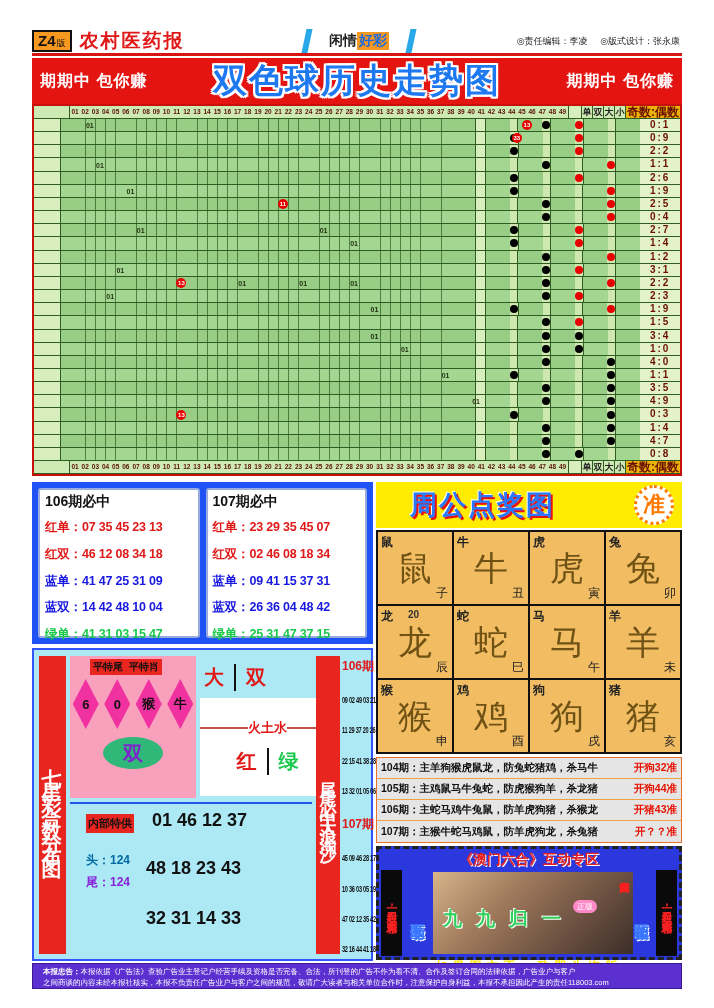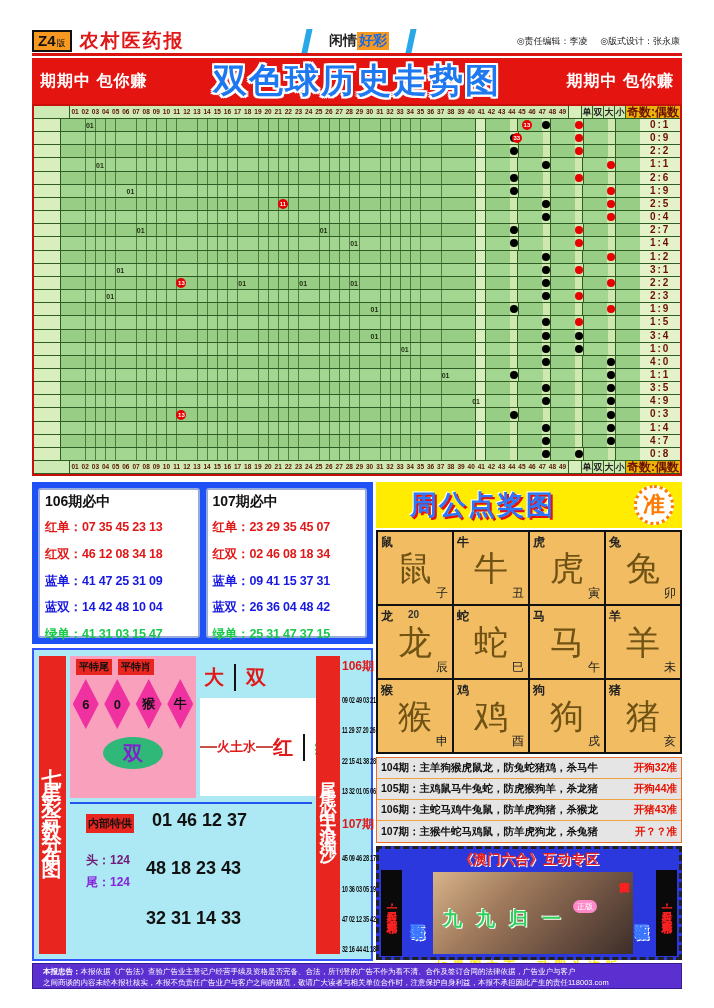--- a/index.html
+++ b/index.html
@@ -71,37 +71,37 @@
   .zg-periods { margin-top:3px; border:1px solid #e8702a; background:#e5e5e5; }
   .zg-pline { display:flex; height:21px; align-items:center; border-bottom:1px solid #f0a040; padding:0 4px; }
   .zg-pline:last-child { border-bottom:none; }
   .zg-plabel, .zg-pmain { font-size:10.5px; font-weight:bold; color:#111; white-space:nowrap; }
   .zg-pres { margin-left:auto; font-size:10.5px; font-weight:bold; color:#e81000; white-space:nowrap; }
 
   
   #qxc { position:absolute; left:32px; top:648px; width:341px; height:313px; background:#ace9f5; border:2px solid #3355ff; }
   .qxc-leftbanner { position:absolute; left:5px; top:6px; width:27px; height:298px; background:#e8251f; color:#fff; font-weight:bold; font-size:20px; writing-mode:vertical-rl; text-orientation:upright; display:flex; align-items:center; justify-content:center; letter-spacing:13px; }
   .qxc-pink { position:absolute; left:36px; top:6px; width:126px; height:142px; background:#f8a0bc; }
-  .qxc-labels { display:flex; gap:6px; padding:3px 2px 0 6px; }
+  .qxc-labels { display:flex; padding:3px 2px 0 20px; }
   .qxc-lab { background:#e8251f; color:#111; font-size:10px; font-weight:bold; padding:1px 3px; }
   .qxc-diamonds { display:flex; justify-content:space-around; margin-top:4px; }
   .diamond { width:26px; height:50px; background:#f032a0; clip-path:polygon(50% 0,100% 50%,50% 100%,0 50%); display:flex; align-items:center; justify-content:center; font-size:13px; font-weight:bold; color:#111; }
   .qxc-oval { margin:8px auto 0 auto; width:60px; height:32px; background:#30b878; border-radius:50%; display:flex; align-items:center; justify-content:center; font-size:20px; font-weight:bold; color:#8020d0; }
   .qxc-bigshuang { position:absolute; left:170px; top:14px; font-size:20px; font-weight:bold; color:#e01818; display:flex; }
   .qxc-bigshuang .sep { width:2px; background:#111; margin:0 10px; }
-  .qxc-white { position:absolute; left:166px; top:48px; width:135px; height:98px; background:#fff; display:flex; flex-direction:row; align-items:center; justify-content:space-around; padding:16px 0; }
+  .qxc-white { position:absolute; left:166px; top:48px; width:135px; height:98px; background:#fff; display:flex; flex-direction:column; align-items:center; justify-content:space-around; padding:16px 0; }
   .qxc-elems { font-size:13px; font-weight:bold; color:#e01818; display:flex; align-items:center; width:100%; }
   .qxc-elems::before, .qxc-elems::after { content:""; flex:1; height:2px; background:#c8504a; }
   .qxc-rg { font-size:20px; font-weight:bold; display:flex; }
   .qxc-rg .r { color:#e01818; } .qxc-rg .g { color:#18c84a; }
   .qxc-rg .sep { width:2px; background:#111; margin:0 10px; }
   .qxc-hr { position:absolute; left:36px; top:152px; width:242px; height:2px; background:#2255ee; }
   .qxc-neibu { position:absolute; left:52px; top:164px; background:#e8251f; color:#111; font-size:11px; font-weight:bold; padding:2px 2px; }
   .qxc-n1 { position:absolute; left:118px; top:160px; font-size:18px; font-weight:bold; color:#111; }
-  .qxc-tou { position:absolute; left:52px; top:202px; font-size:12px; font-weight:bold; color:#701a75; }
+  .qxc-tou { position:absolute; left:52px; top:202px; font-size:12px; font-weight:bold; color:#0369a1; }
   .qxc-wei { position:absolute; left:52px; top:224px; font-size:12px; font-weight:bold; color:#8822dd; }
   .qxc-n2 { position:absolute; left:112px; top:208px; font-size:18px; font-weight:bold; color:#111; }
   .qxc-n3 { position:absolute; left:112px; top:258px; font-size:18px; font-weight:bold; color:#111; }
   .qxc-rightbanner { position:absolute; left:282px; top:6px; width:24px; height:298px; background:#e8251f; color:#fff; font-weight:bold; font-size:17px; writing-mode:vertical-rl; text-orientation:upright; display:flex; align-items:center; justify-content:center; letter-spacing:9px; }
   .qxc-col { position:absolute; left:308px; top:6px; width:30px; height:300px; display:flex; flex-direction:column; justify-content:space-between; padding:2px 0; }
   .qxc-col .phead { font-size:12px; font-weight:bold; color:#e01818; white-space:nowrap; }
   .qxc-col .prow { font-size:9px; font-weight:bold; color:#111; white-space:nowrap; letter-spacing:-0.4px; transform-origin:left; transform:scaleX(0.62); }
 
   
   #aomen { position:absolute; left:376px; top:846px; width:306px; height:114px; border:3px dashed #222; background:#2a38dd; padding:2px; }

